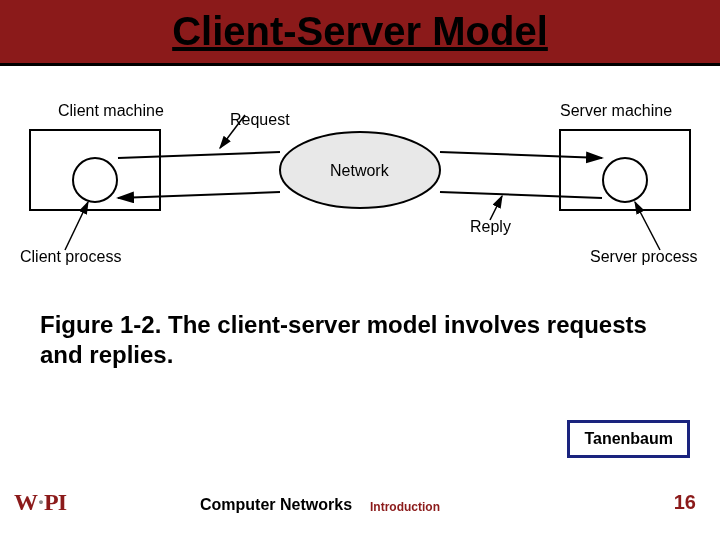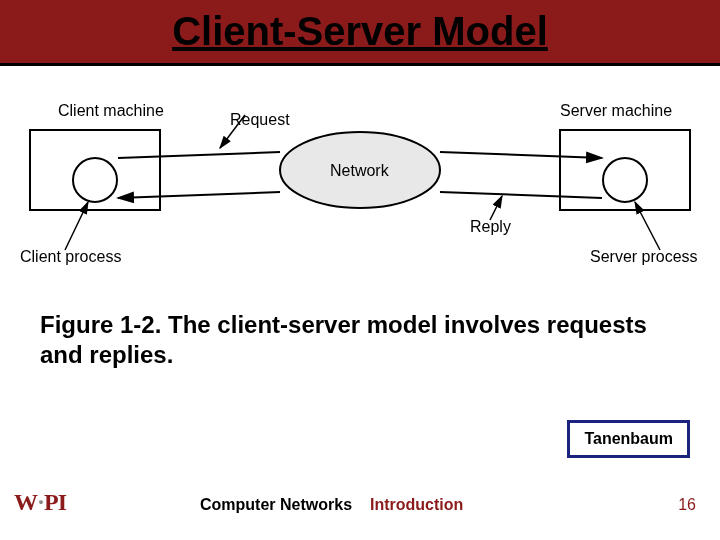--- a/index.html
+++ b/index.html
@@ -77,30 +77,30 @@
     left: 200px;
     bottom: 2px;
     font-size: 16px;
     font-weight: bold;
     color: #000;
   }
   .footer-topic {
     position: absolute;
     left: 370px;
     bottom: 2px;
-    font-size: 16px;
+    font-size: 12px;
     font-weight: bold;
     color: #8b1a1a;
   }
   .page-num {
     position: absolute;
     right: 24px;
     bottom: 2px;
-    font-size: 16px;
-    font-weight: normal;
+    font-size: 20px;
+    font-weight: bold;
     color: #8b1a1a;
   }
   
   .dlabel {
     position: absolute;
     font-family: Arial, Helvetica, sans-serif;
     font-size: 16px;
     color: #000;
   }
 </style>

